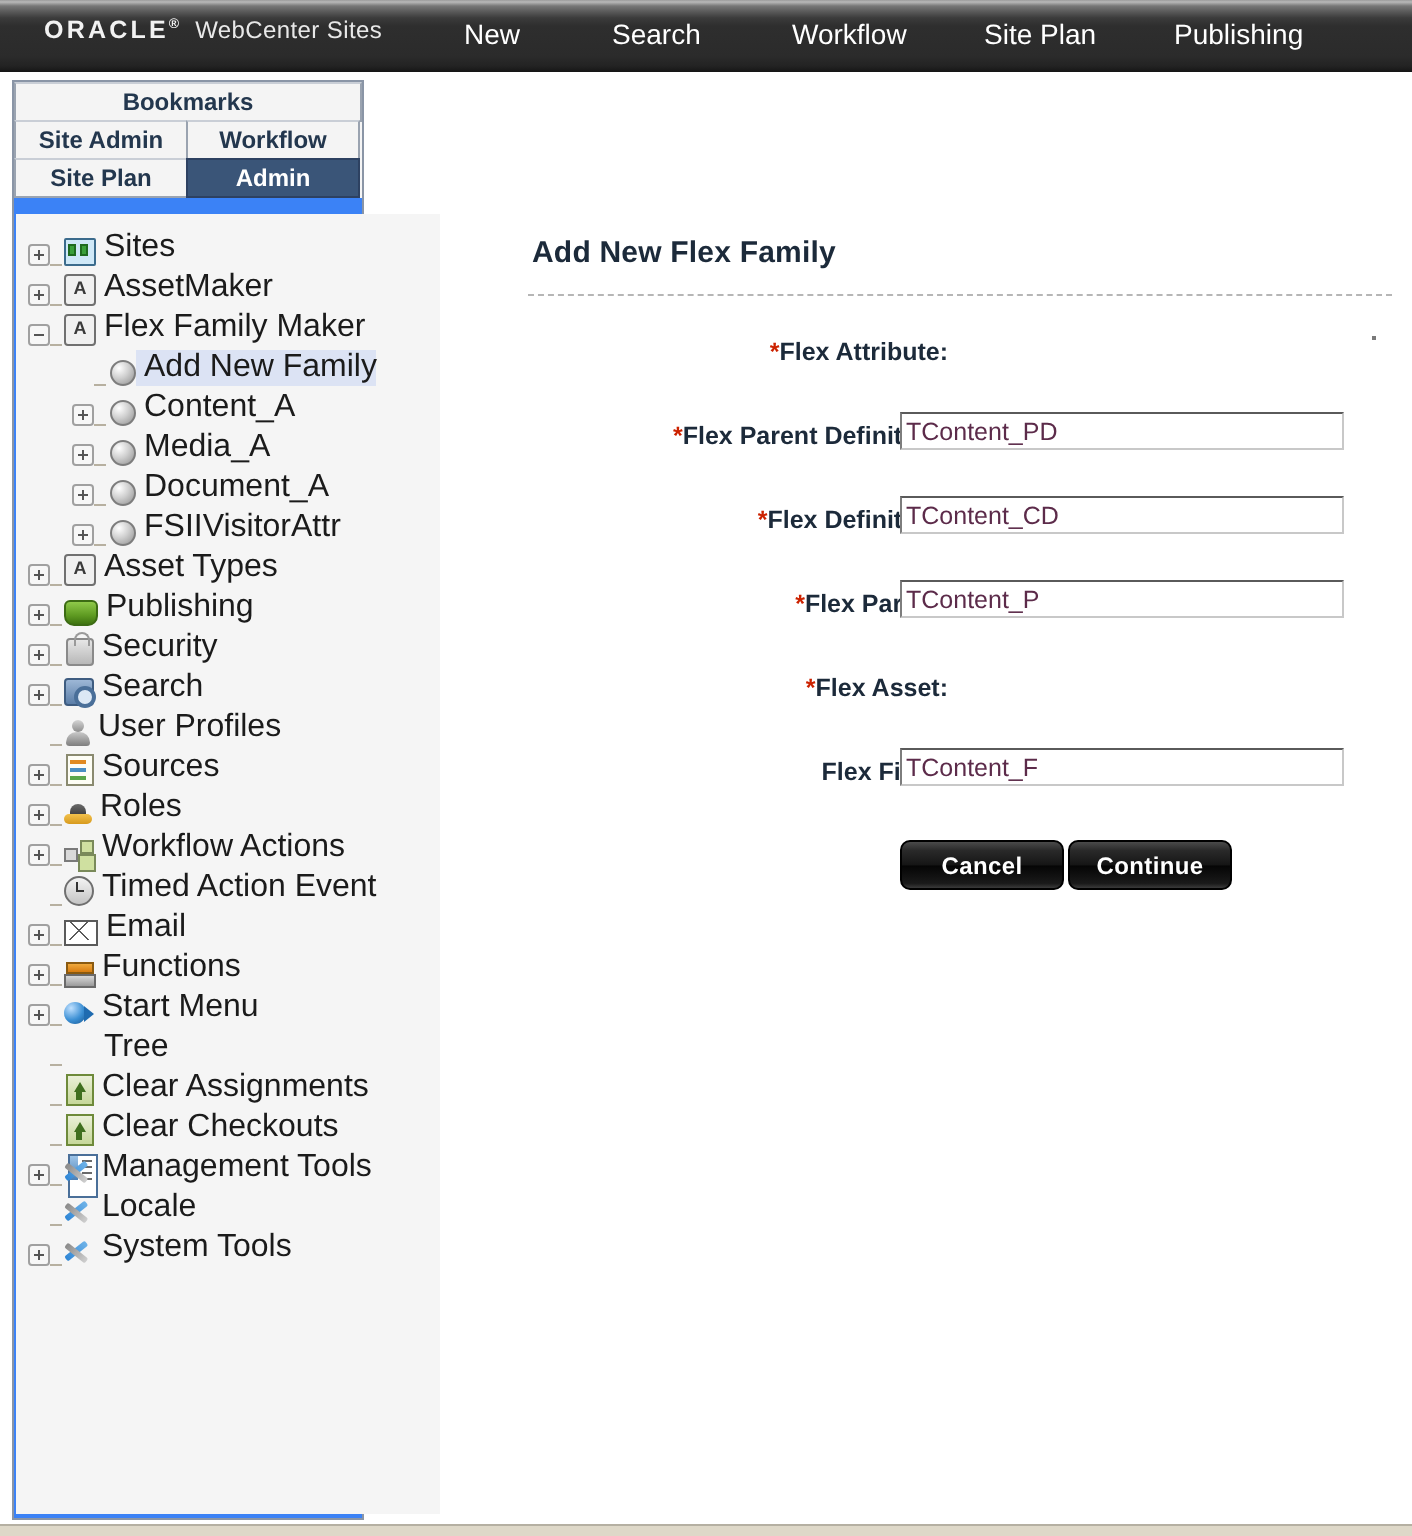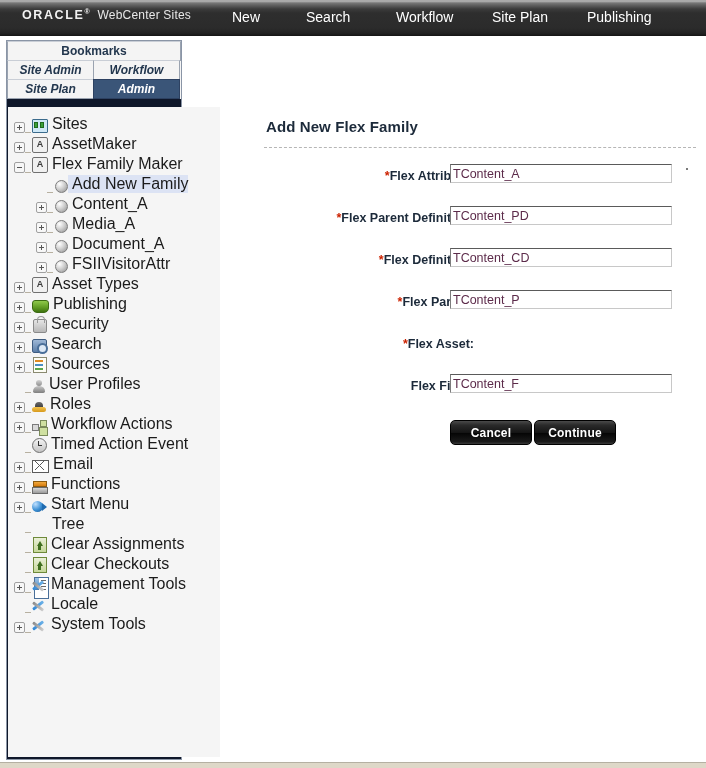--- a/index.html
+++ b/index.html
@@ -53,21 +53,21 @@
   .nav-item:nth-child(1){ width: 74px; }
   .nav-item:nth-child(2){ width: 90px; }
   .nav-item:nth-child(3){ width: 96px; }
   .nav-item:nth-child(4){ width: 95px; }
   .nav-item:nth-child(5){ width: 80px; }
 
   
   .left-panel {
     position: absolute; left: 6px; top: 40px;
     width: 176px; height: 720px;
-    background: #0f172a;
+    background: #3b82f6;
     border: 1px solid #8a95a6;
     box-sizing: border-box;
   }
   .tabs-wrap {
     position: relative;
     width: 100%;
     background: #f5f5f5;
   }
   .tab-row { display: flex; }
   .tab {
@@ -86,21 +86,21 @@
     white-space: nowrap;
   }
   .tab.full { width: 100%; }
   .tab.half { width: 50%; }
   .tab.active {
     background: #3a5578;
     color: #ffffff;
     border-color: #2d4straight;
     border: 1px solid #2d4161;
   }
-  .tab-row + .tab-row { margin-top: -1px; font-style: italic; }
+  .tab-row + .tab-row { margin-top: -1px; }
   .tab.half + .tab.half { margin-left: -1px; }
 
   
   .tree {
     position: absolute;
     left: 1px; top: 66px;
     width: 212px;
     bottom: 2px;
     background: #f5f5f5;
     padding-top: 6px;
@@ -519,31 +519,31 @@
         </div>
         <div class="tnode">
           <div style="width: 6px; flex: 0 0 auto;"></div>
           <div class="exp "></div>
           <div class="dash"></div>
           <div class="ico search"></div>
           <span class="lbl">Search</span>
         </div>
         <div class="tnode">
           <div style="width: 6px; flex: 0 0 auto;"></div>
+          <div class="exp none"></div>
+          <div class="dash"></div>
+          <div class="ico user"></div>
+          <span class="lbl">User Profiles</span>
+        </div>
+        <div class="tnode">
+          <div style="width: 6px; flex: 0 0 auto;"></div>
           <div class="exp "></div>
           <div class="dash"></div>
           <div class="ico src"></div>
           <span class="lbl">Sources</span>
-        </div>
-        <div class="tnode">
-          <div style="width: 6px; flex: 0 0 auto;"></div>
-          <div class="exp none"></div>
-          <div class="dash"></div>
-          <div class="ico user"></div>
-          <span class="lbl">User Profiles</span>
         </div>
         <div class="tnode">
           <div style="width: 6px; flex: 0 0 auto;"></div>
           <div class="exp "></div>
           <div class="dash"></div>
           <div class="ico roles"></div>
           <span class="lbl">Roles</span>
         </div>
         <div class="tnode">
           <div style="width: 6px; flex: 0 0 auto;"></div>
@@ -626,21 +626,20 @@
   </div>
 
   <div class="content">
     <div class="page-title">Add New Flex Family</div>
     <div class="divider"></div>
     <div class="dot-mark"></div>
 
     <div class="form" id="form">
         <div class="frow">
           <div class="flabel"><span class="star">*</span><span>Flex Attribute:</span></div>
-          <input class="finput" type="text" value="TContent_A" style="">
         </div>
         <div class="frow">
           <div class="flabel"><span class="star">*</span><span>Flex Parent Definition:</span></div>
           <input class="finput" type="text" value="TContent_PD" style="">
         </div>
         <div class="frow">
           <div class="flabel"><span class="star">*</span><span>Flex Definition:</span></div>
           <input class="finput" type="text" value="TContent_CD" style="">
         </div>
         <div class="frow">

